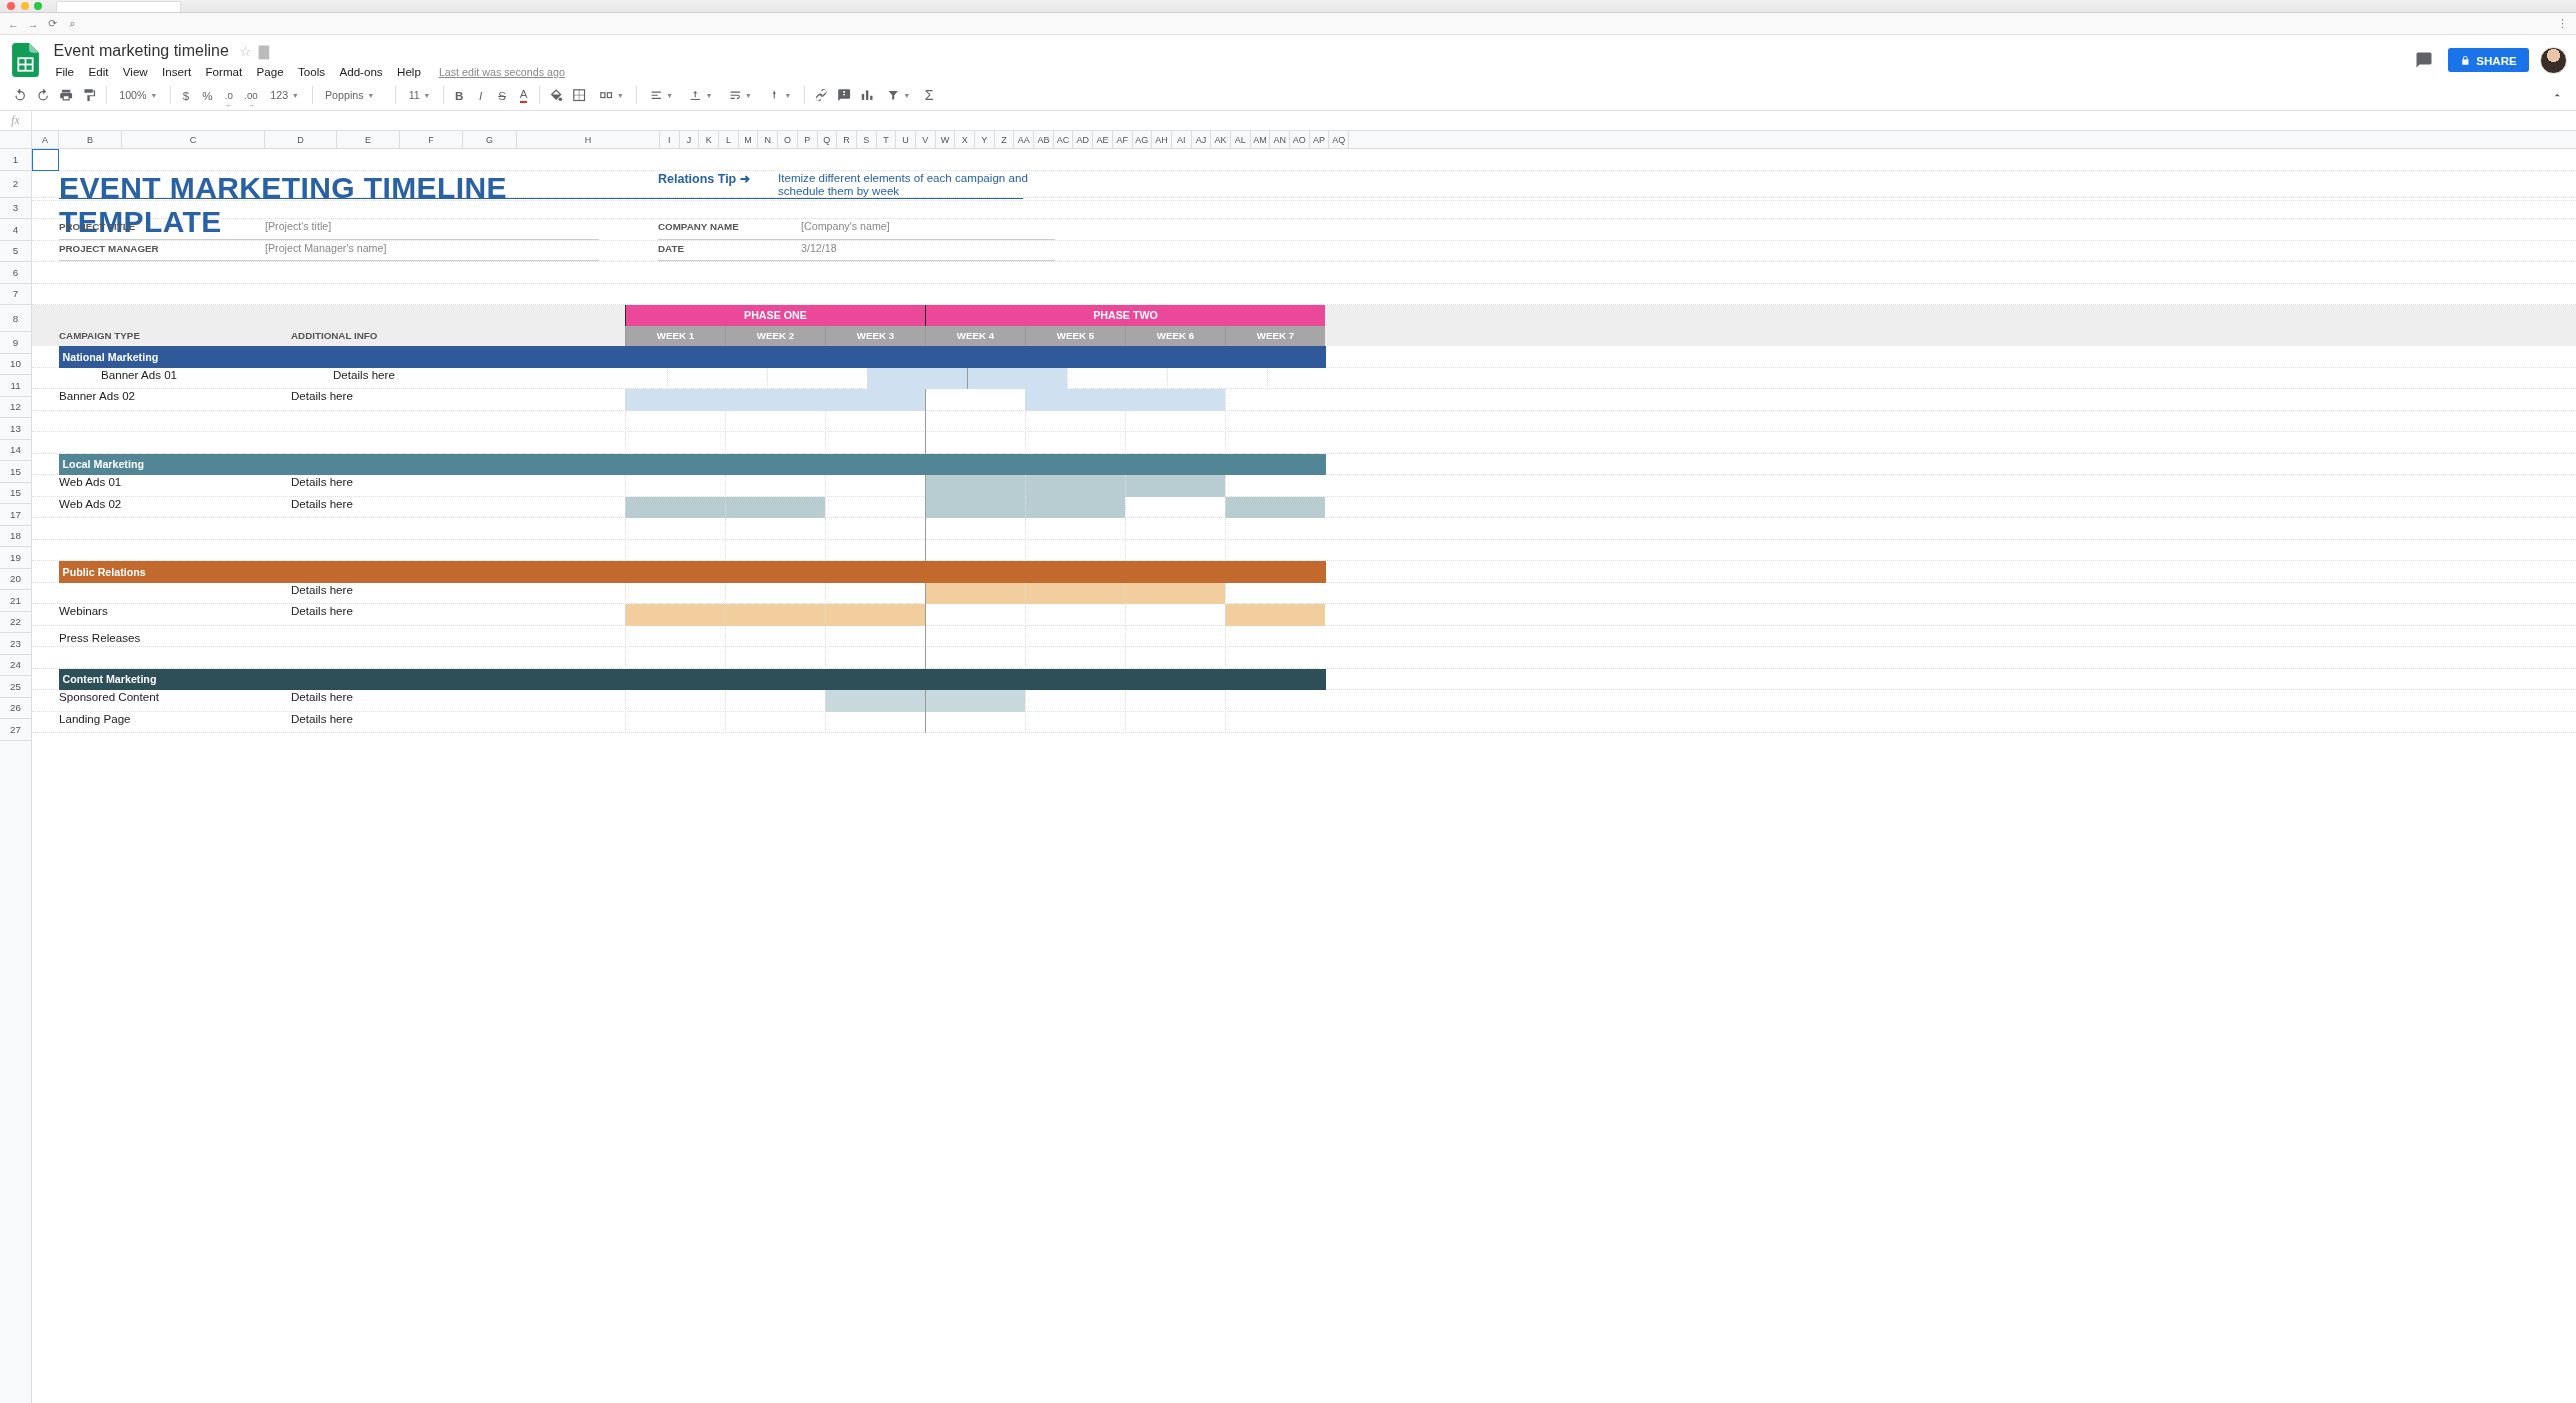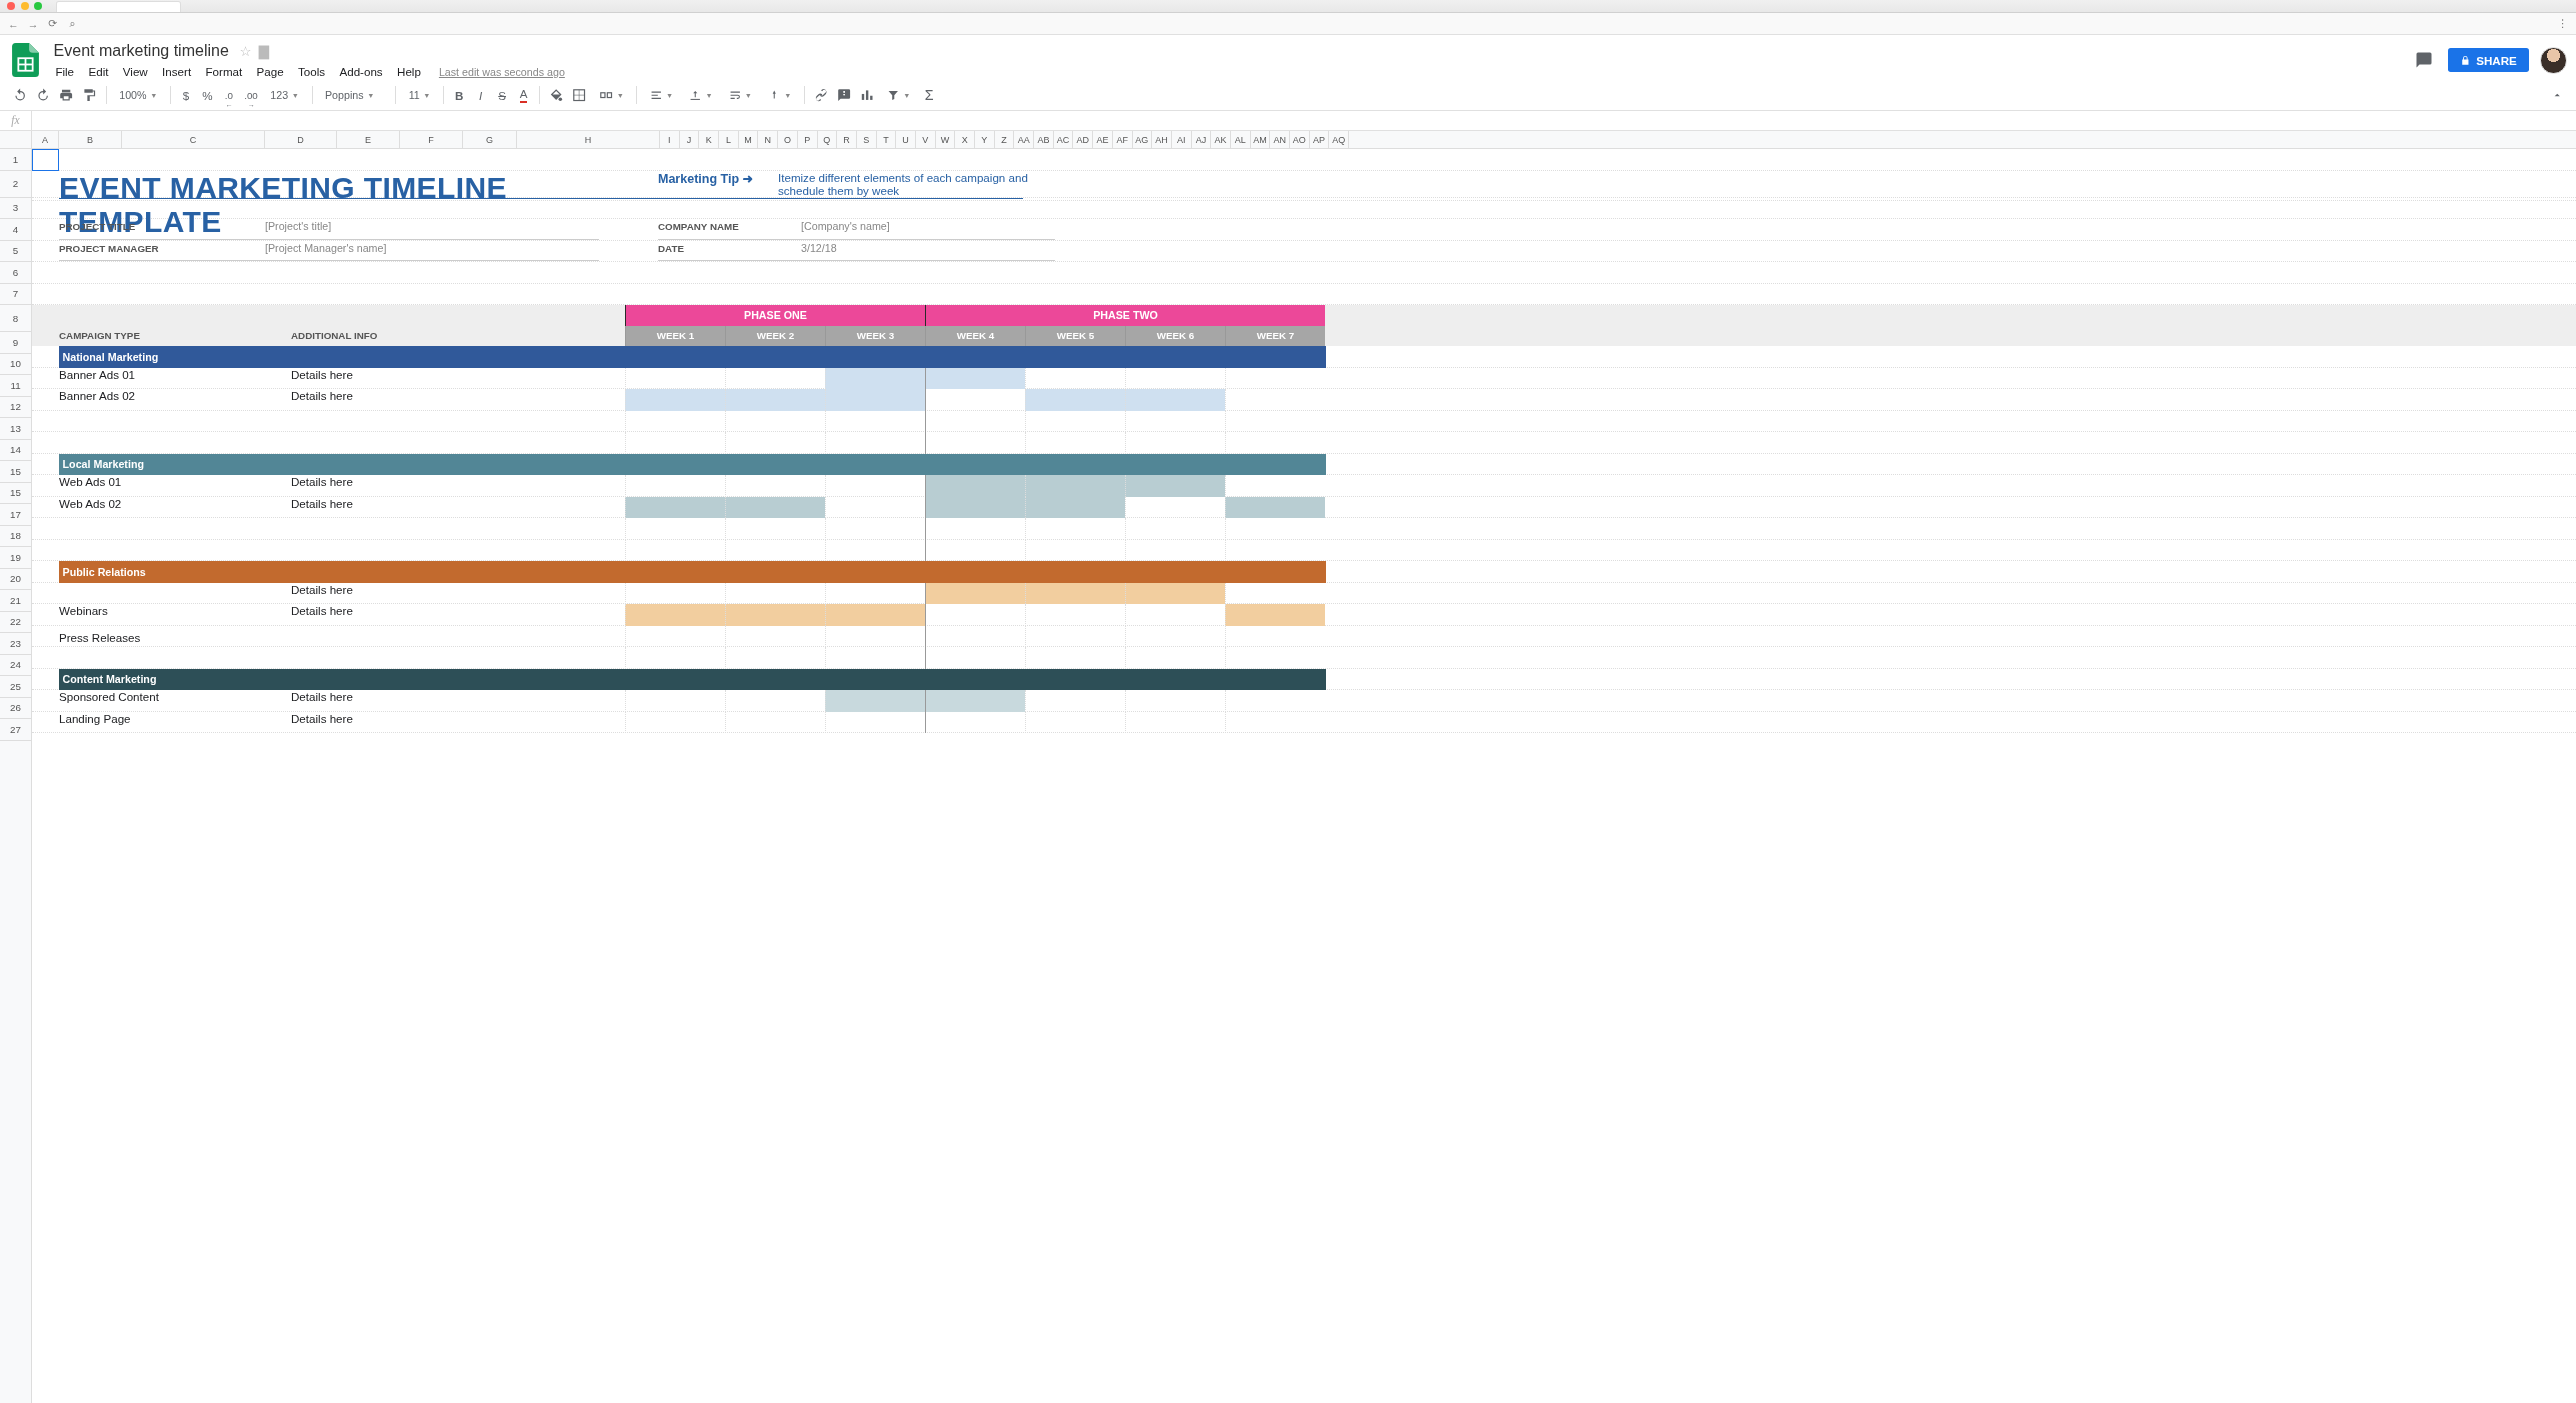--- a/index.html
+++ b/index.html
@@ -379,21 +379,21 @@
       <div class="rowhdr">26</div>
       <div class="rowhdr">27</div>
     </div>
   <div class="sheet-body" id="sheetbody">
     <div class="cell-sel" style="left:0;top:0;width:27px;height:21.5px;"></div>
   <div class="content-row " style="height: 21.5px;"></div>
       <div class="content-row " style="height: 27px;">
         <div style="width: 27px;"></div>
         <div style="width: 540px;"><span class="big-title">EVENT MARKETING TIMELINE TEMPLATE</span></div>
         <div style="width: 59px;"></div>
-        <div style="width: 120px;"><span class="tip-link">Marketing Tip ➜</span></div>
+        <div style="width: 120px;"><span class="tip-link">Relations Tip ➜</span></div>
         <div style="width: 277px;"><span class="tip-text">Itemize different elements of each campaign and schedule them by week</span></div>
       </div>
       <div class="content-row " style="height: 3.6px;">
         <div style="width: 27px;"></div>
         <div style="width: 964px;">
           <div class="hr-blue"></div>
         </div>
       </div>
       <div class="content-row " style="height: 18px;"></div>
       <div class="content-row " style="height: 21.5px;">
@@ -437,21 +437,21 @@
             <div class="week-cell" style="width: 100px;">WEEK 7</div>
           </div>
         </div>
       </div>
       <div class="content-row" style="height: 21.5px;">
         <div style="width: 27px;"></div>
         <div class="cat-row cat-national" style="width: 1267px;">National Marketing</div>
       </div>
       <div class="content-row " style="height: 21.5px;">
         <div style="width: 27px;"></div>
-        <div style="width: 232px;"><span class="task">Banner Ads 01</span></div>
+        <div style="width: 232px; margin-left: 42px;"><span class="task">Banner Ads 01</span></div>
         <div style="width: 334px;"><span class="task">Details here</span></div>
         <div class="c-week" style="width: 100px; height: 21.5px;"></div>
         <div class="c-week" style="width: 100px; height: 21.5px;"></div>
         <div class="c-week fill-nat" style="width: 100px; height: 21.5px;"></div>
         <div class="c-week phase-sep fill-nat" style="width: 100px; height: 21.5px;"></div>
         <div class="c-week" style="width: 100px; height: 21.5px;"></div>
         <div class="c-week" style="width: 100px; height: 21.5px;"></div>
         <div class="c-week" style="width: 100px; height: 21.5px;"></div>
       </div>
       <div class="content-row " style="height: 21.5px;">

